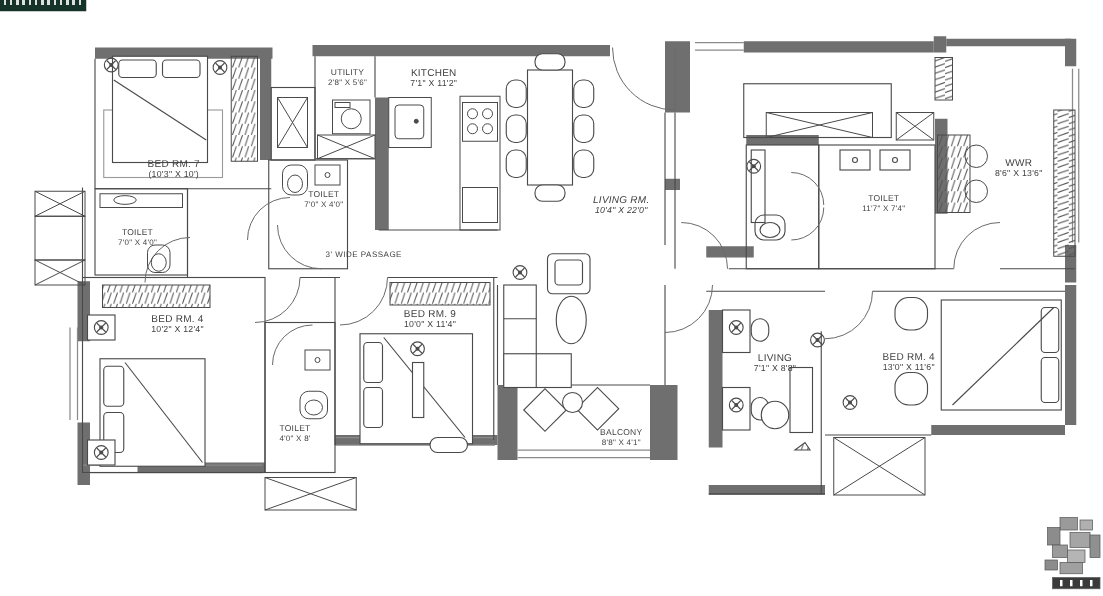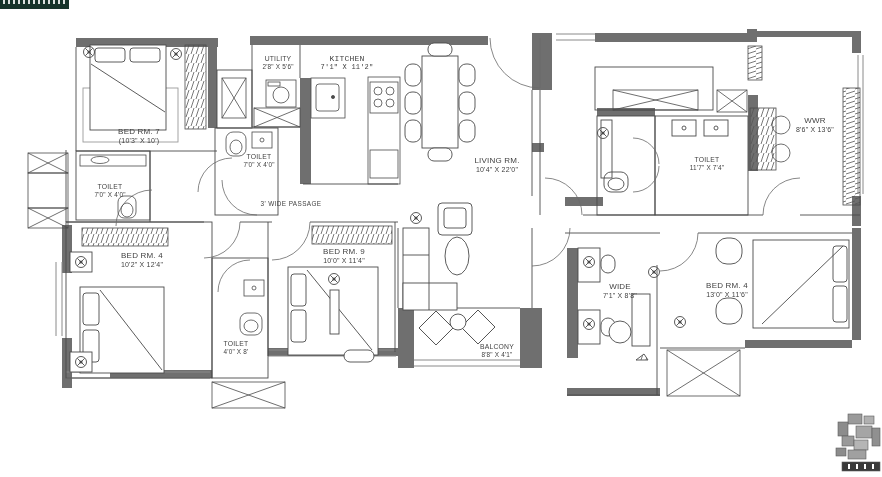--- a/index.html
+++ b/index.html
@@ -350,61 +350,61 @@
     <span class="dims">(10'3" X 10')</span>
   </div>
   <div class="lbl small" style="left:110px;top:190px;">
     <span>TOILET</span>
     <span class="dims">7'0" X 4'0"</span>
   </div>
   <div class="lbl small" style="left:278px;top:62px;">
     <span>UTILITY</span>
     <span class="dims">2'8" X 5'6"</span>
   </div>
-  <div class="lbl" style="left:347px;top:63px;font-family:Liberation Mono, monospace;">
+  <div class="lbl" style="left:347px;top:63px;">
     <span>KITCHEN</span>
     <span class="dims">7'1" X 11'2"</span>
   </div>
   <div class="lbl small" style="left:259px;top:160px;">
     <span>TOILET</span>
     <span class="dims">7'0" X 4'0"</span>
   </div>
-  <div class="lbl" style="left:497px;top:165px;">
+  <div class="lbl" style="left:497px;top:165px;font-style:italic;">
     <span>LIVING RM.</span>
     <span class="dims">10'4" X 22'0"</span>
   </div>
   <div class="lbl tiny" style="left:291px;top:204px;">
     <span>3' WIDE PASSAGE</span>
   </div>
   <div class="lbl small" style="left:707px;top:163px;">
     <span>TOILET</span>
     <span class="dims">11'7" X 7'4"</span>
   </div>
-  <div class="lbl" style="left:815px;top:125px;">
+  <div class="lbl" style="left:815px;top:135px;">
     <span>WWR</span>
     <span class="dims">8'6" X 13'6"</span>
   </div>
   <div class="lbl" style="left:142px;top:260px;">
     <span>BED RM. 4</span>
     <span class="dims">10'2" X 12'4"</span>
   </div>
   <div class="lbl small" style="left:236px;top:347px;">
     <span>TOILET</span>
     <span class="dims">4'0" X 8'</span>
   </div>
   <div class="lbl" style="left:344px;top:256px;">
     <span>BED RM. 9</span>
     <span class="dims">10'0" X 11'4"</span>
   </div>
   <div class="lbl small" style="left:497px;top:350px;">
     <span>BALCONY</span>
     <span class="dims">8'8" X 4'1"</span>
   </div>
   <div class="lbl" style="left:620px;top:291px;">
-    <span>WIDE</span>
+    <span>LIVING</span>
     <span class="dims">7'1" X 8'8"</span>
   </div>
   <div class="lbl" style="left:727px;top:290px;">
     <span>BED RM. 4</span>
     <span class="dims">13'0" X 11'6"</span>
   </div>
 
 </div>
 
 </body></html>

